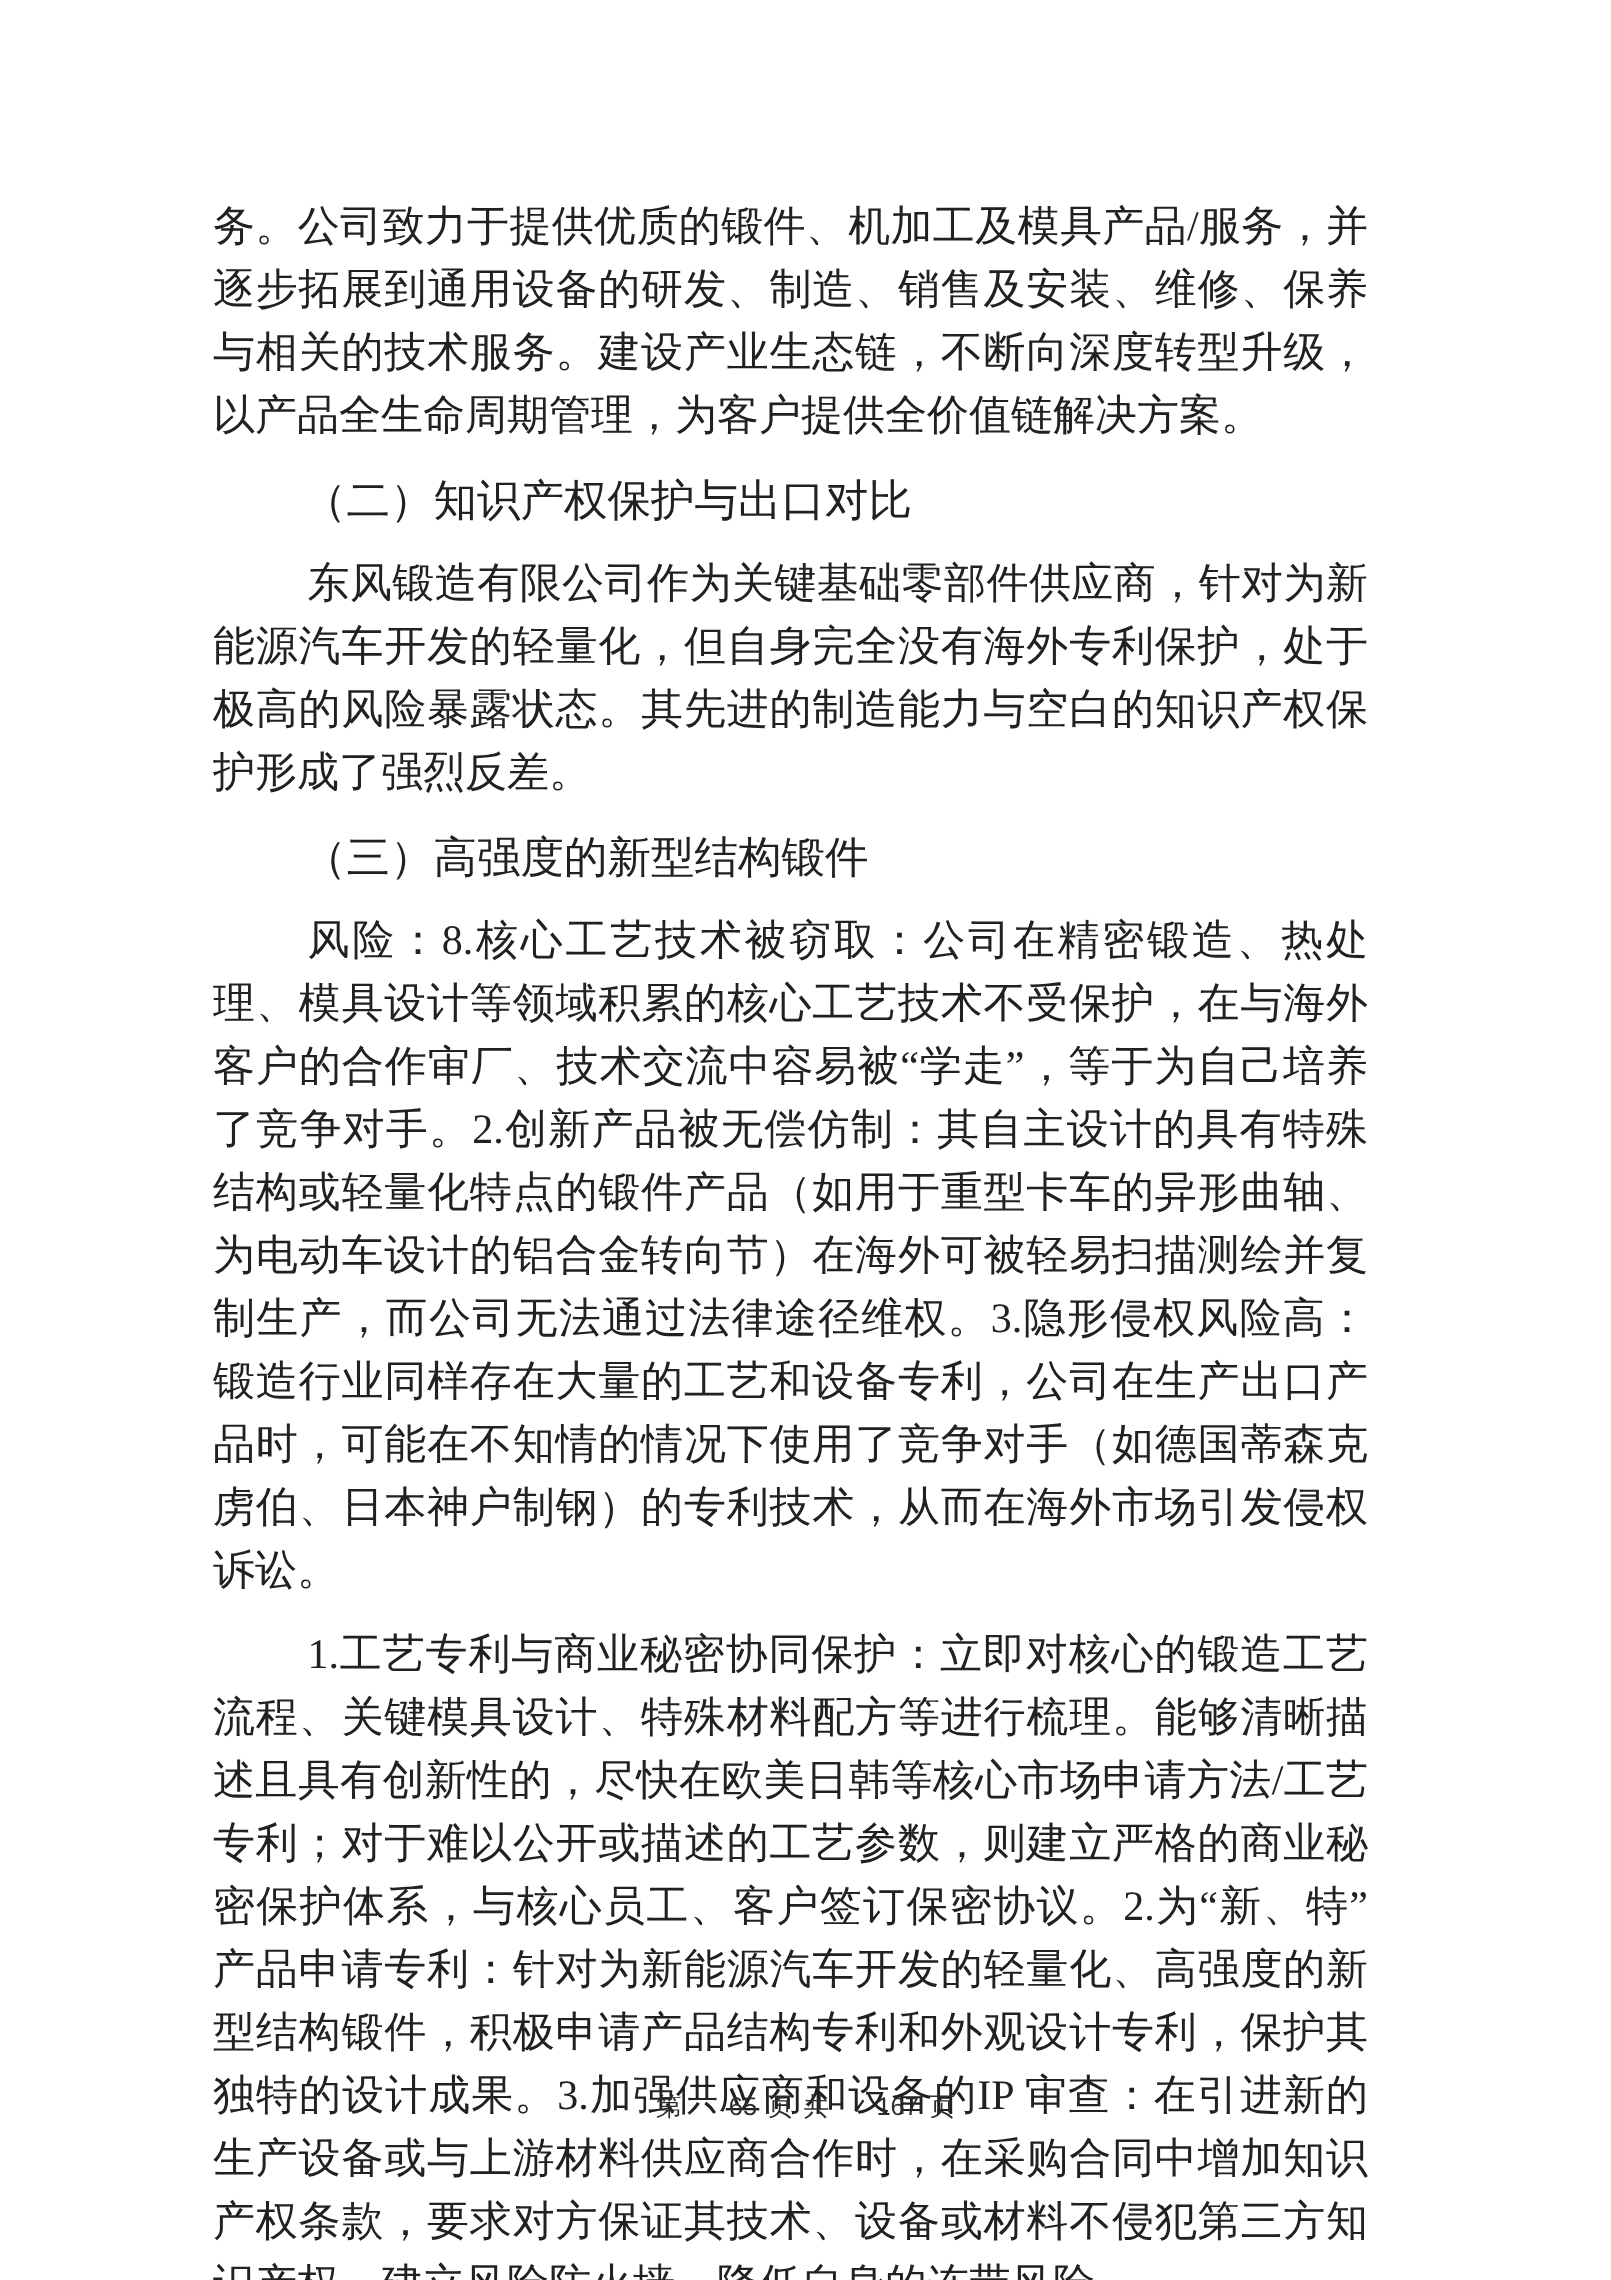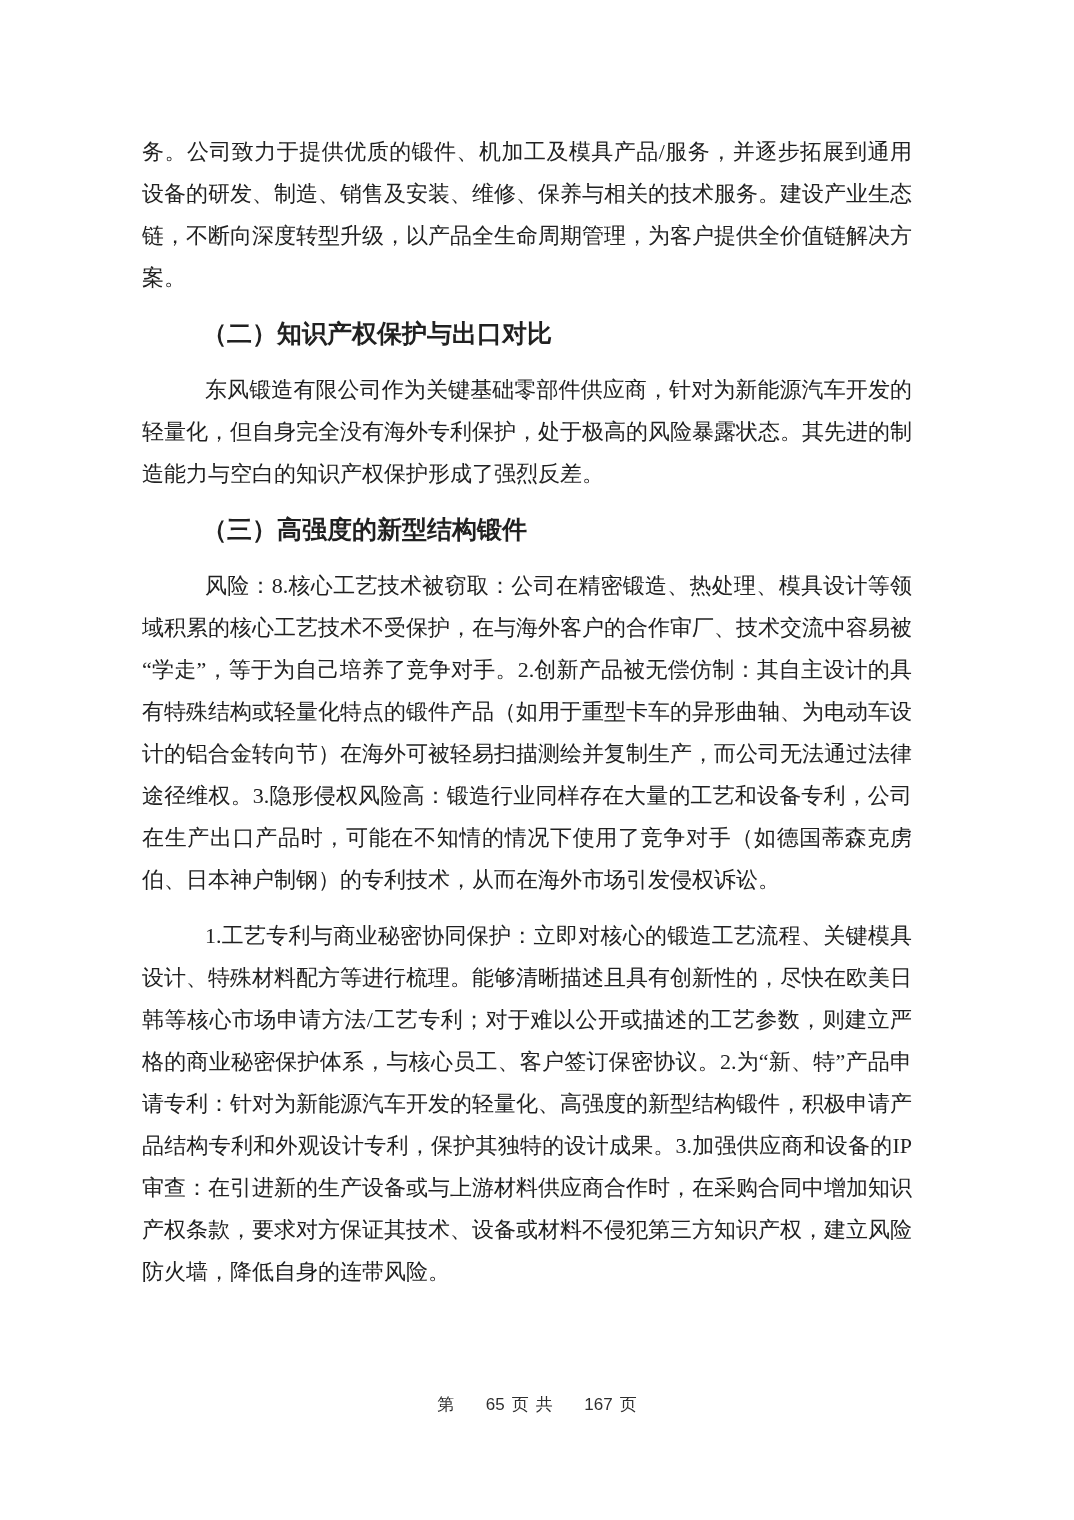--- a/index.html
+++ b/index.html
@@ -16,35 +16,35 @@
     font-family: "Liberation Serif", "DejaVu Serif", serif;
     color: #212121;
   }
   .content {
     position: absolute;
     left: 142px;
     top: 131px;
     width: 770px;
   }
   .para {
-    font-size: 22px;
+    font-size: 28px;
     line-height: 42px;
     text-align: justify;
     text-justify: inter-character;
     overflow-wrap: break-word;
     margin: 0 0 14px 0;
     text-indent: 63px;
   }
   .para.continuation {
     text-indent: 0;
   }
   .heading {
-    font-size: 25px;
+    font-size: 29px;
     line-height: 42px;
-    font-weight: bold;
+    font-weight: normal;
     margin: 0 0 14px 0;
     text-indent: 60px;
   }
   .page-footer {
     position: absolute;
     left: 0;
     right: 0;
     top: 1393px;
     text-align: center;
     font-size: 17px;

